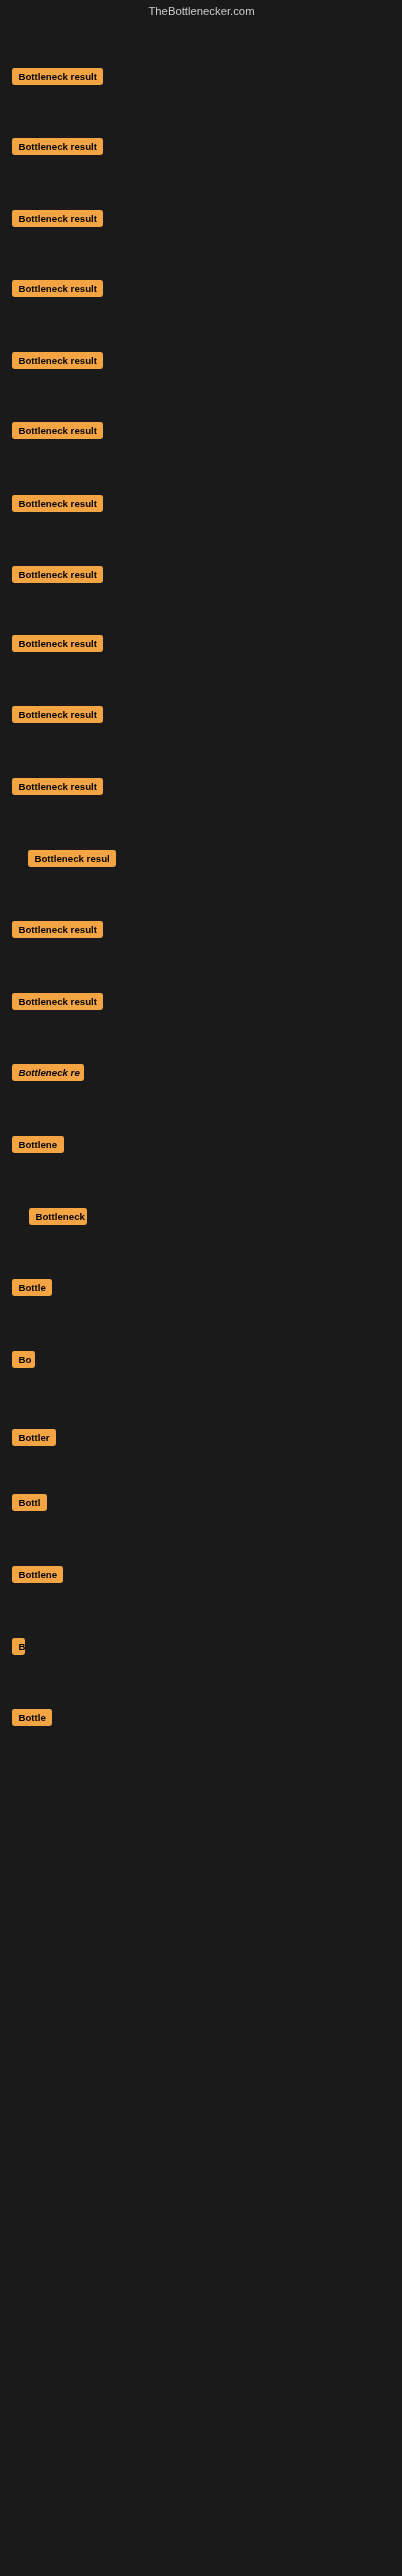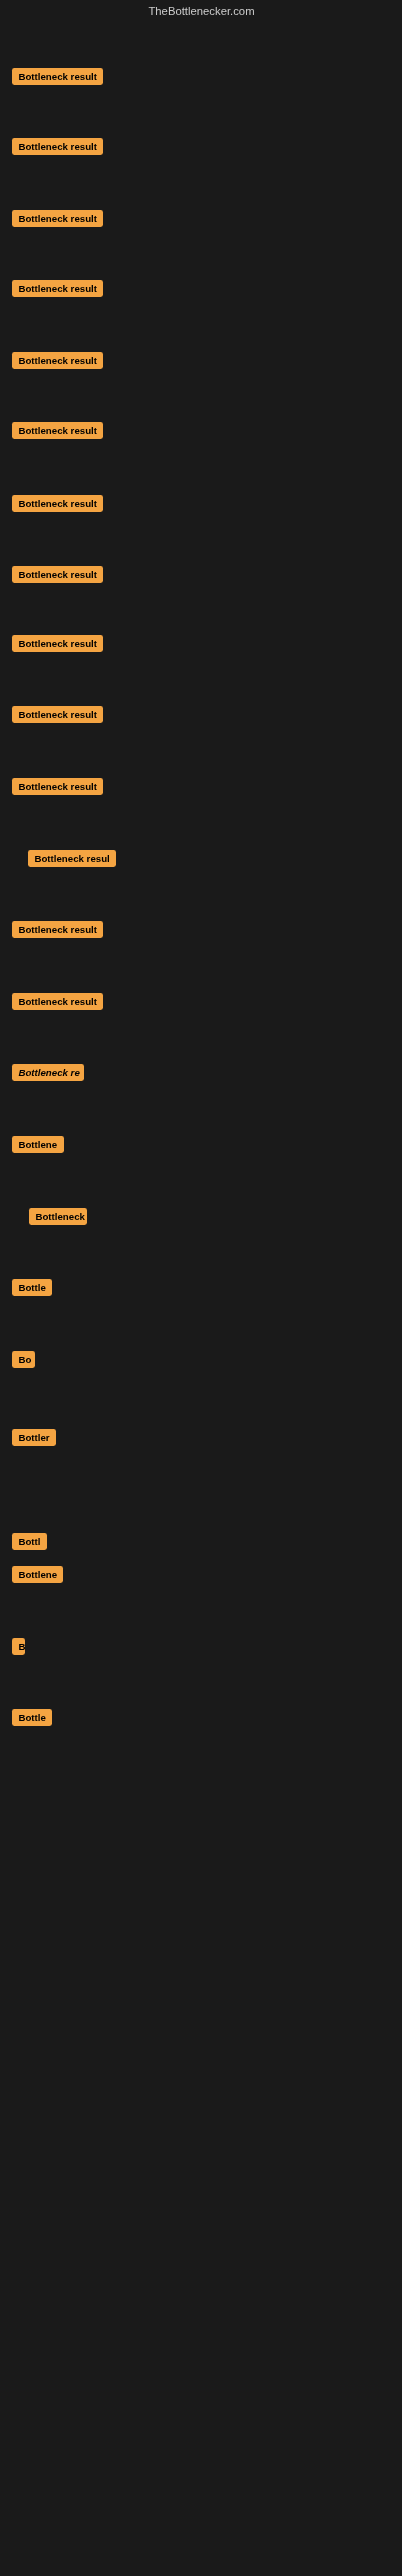--- a/index.html
+++ b/index.html
@@ -61,18 +61,18 @@
     <div class="badge-row" style="top: 756px; left: 0px;"><span class="bottleneck-badge" style="max-width: 97px;">Bottleneck result</span></div>
     <div class="badge-row" style="top: 828px; left: 16px;"><span class="bottleneck-badge" style="max-width: 89px;">Bottleneck resul</span></div>
     <div class="badge-row" style="top: 899px; left: 0px;"><span class="bottleneck-badge" style="max-width: 97px;">Bottleneck result</span></div>
     <div class="badge-row" style="top: 971px; left: 0px;"><span class="bottleneck-badge" style="max-width: 97px;">Bottleneck result</span></div>
     <div class="badge-row" style="top: 1042px; left: 0px; font-style: italic;"><span class="bottleneck-badge" style="max-width: 72px;">Bottleneck re</span></div>
     <div class="badge-row" style="top: 1114px; left: 0px;"><span class="bottleneck-badge" style="max-width: 52px;">Bottlene</span></div>
     <div class="badge-row" style="top: 1186px; left: 0px; margin-left: 17px;"><span class="bottleneck-badge" style="max-width: 58px;">Bottleneck</span></div>
     <div class="badge-row" style="top: 1257px; left: 0px;"><span class="bottleneck-badge" style="max-width: 42px;">Bottle</span></div>
     <div class="badge-row" style="top: 1329px; left: 0px;"><span class="bottleneck-badge" style="max-width: 22.5px; text-align: center;">Bo</span></div>
     <div class="badge-row" style="top: 1407px; left: 0px;"><span class="bottleneck-badge" style="max-width: 44px;">Bottler</span></div>
-    <div class="badge-row" style="top: 1472px; left: 0px;"><span class="bottleneck-badge" style="max-width: 35px; margin-top: 39px;">Bottl</span></div>
+    <div class="badge-row" style="top: 1472px; left: 0px;"><span class="bottleneck-badge" style="max-width: 35px;">Bottl</span></div>
     <div class="badge-row" style="top: 1544px; left: 0px;"><span class="bottleneck-badge" style="max-width: 51px;">Bottlene</span></div>
     <div class="badge-row" style="top: 1616px; left: 0px;"><span class="bottleneck-badge" style="max-width: 13px;">B</span></div>
     <div class="badge-row" style="top: 1687px; left: 0px;"><span class="bottleneck-badge" style="max-width: 42px;">Bottle</span></div>
   </div>
 
 
 </body></html>

